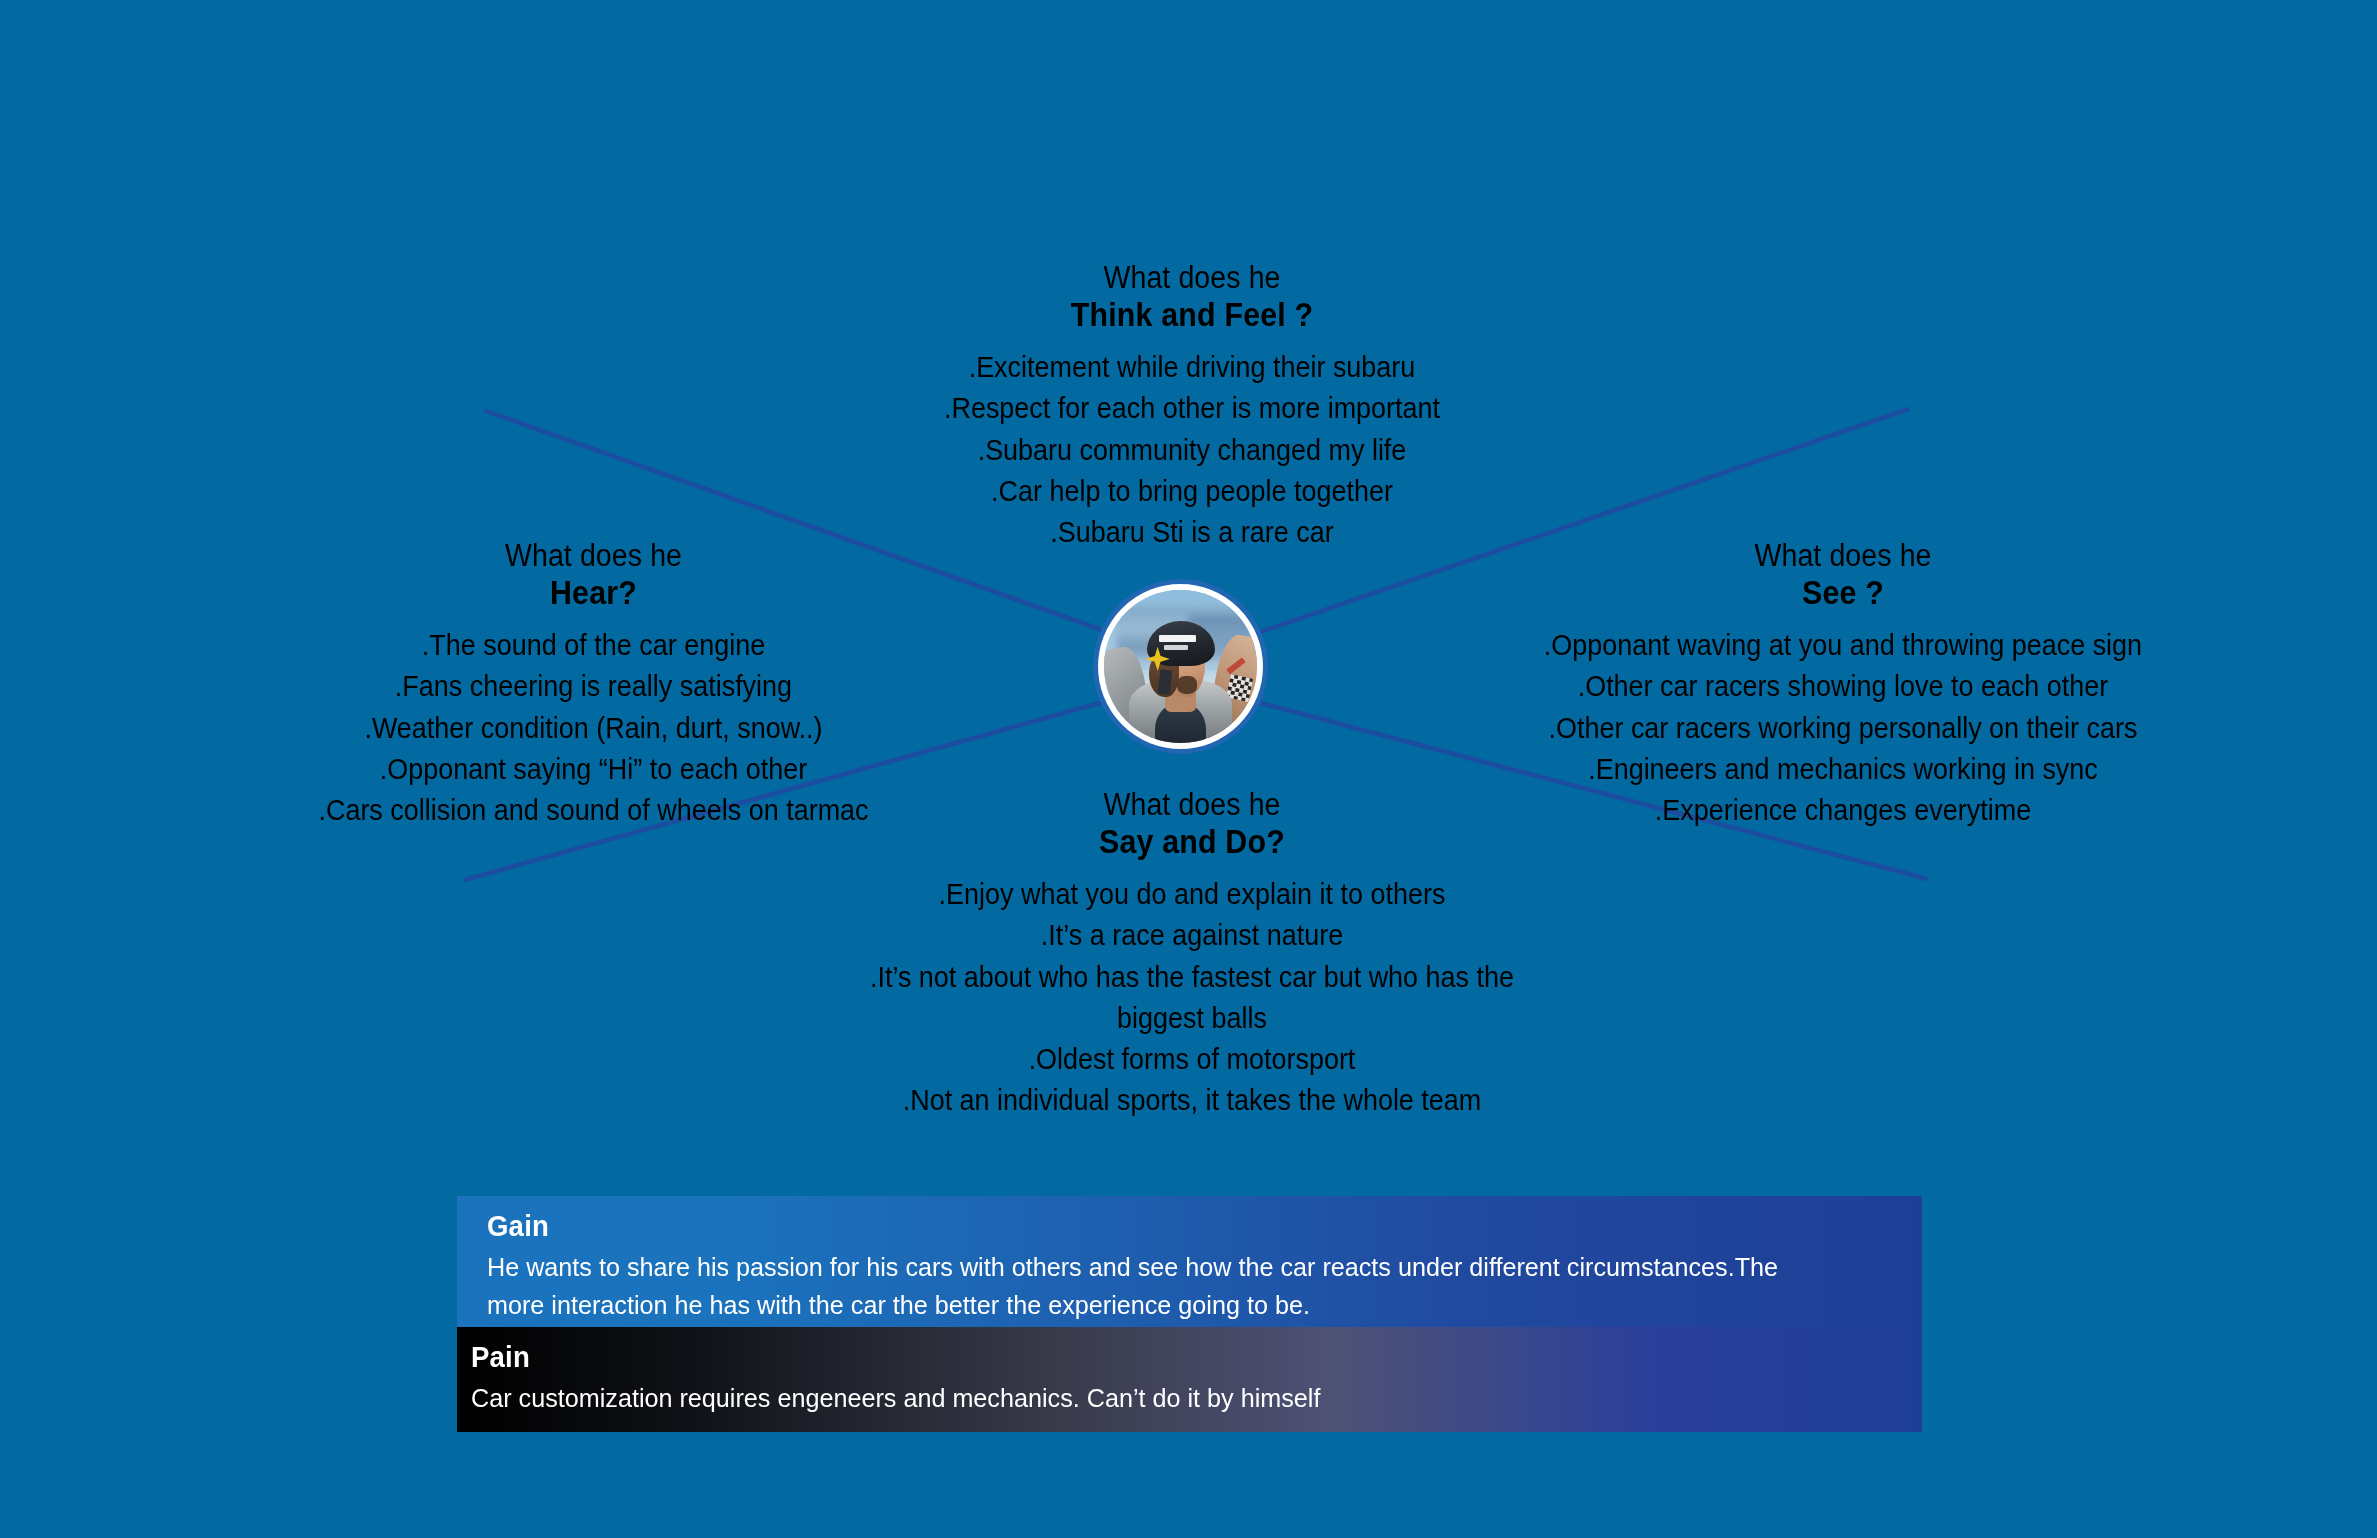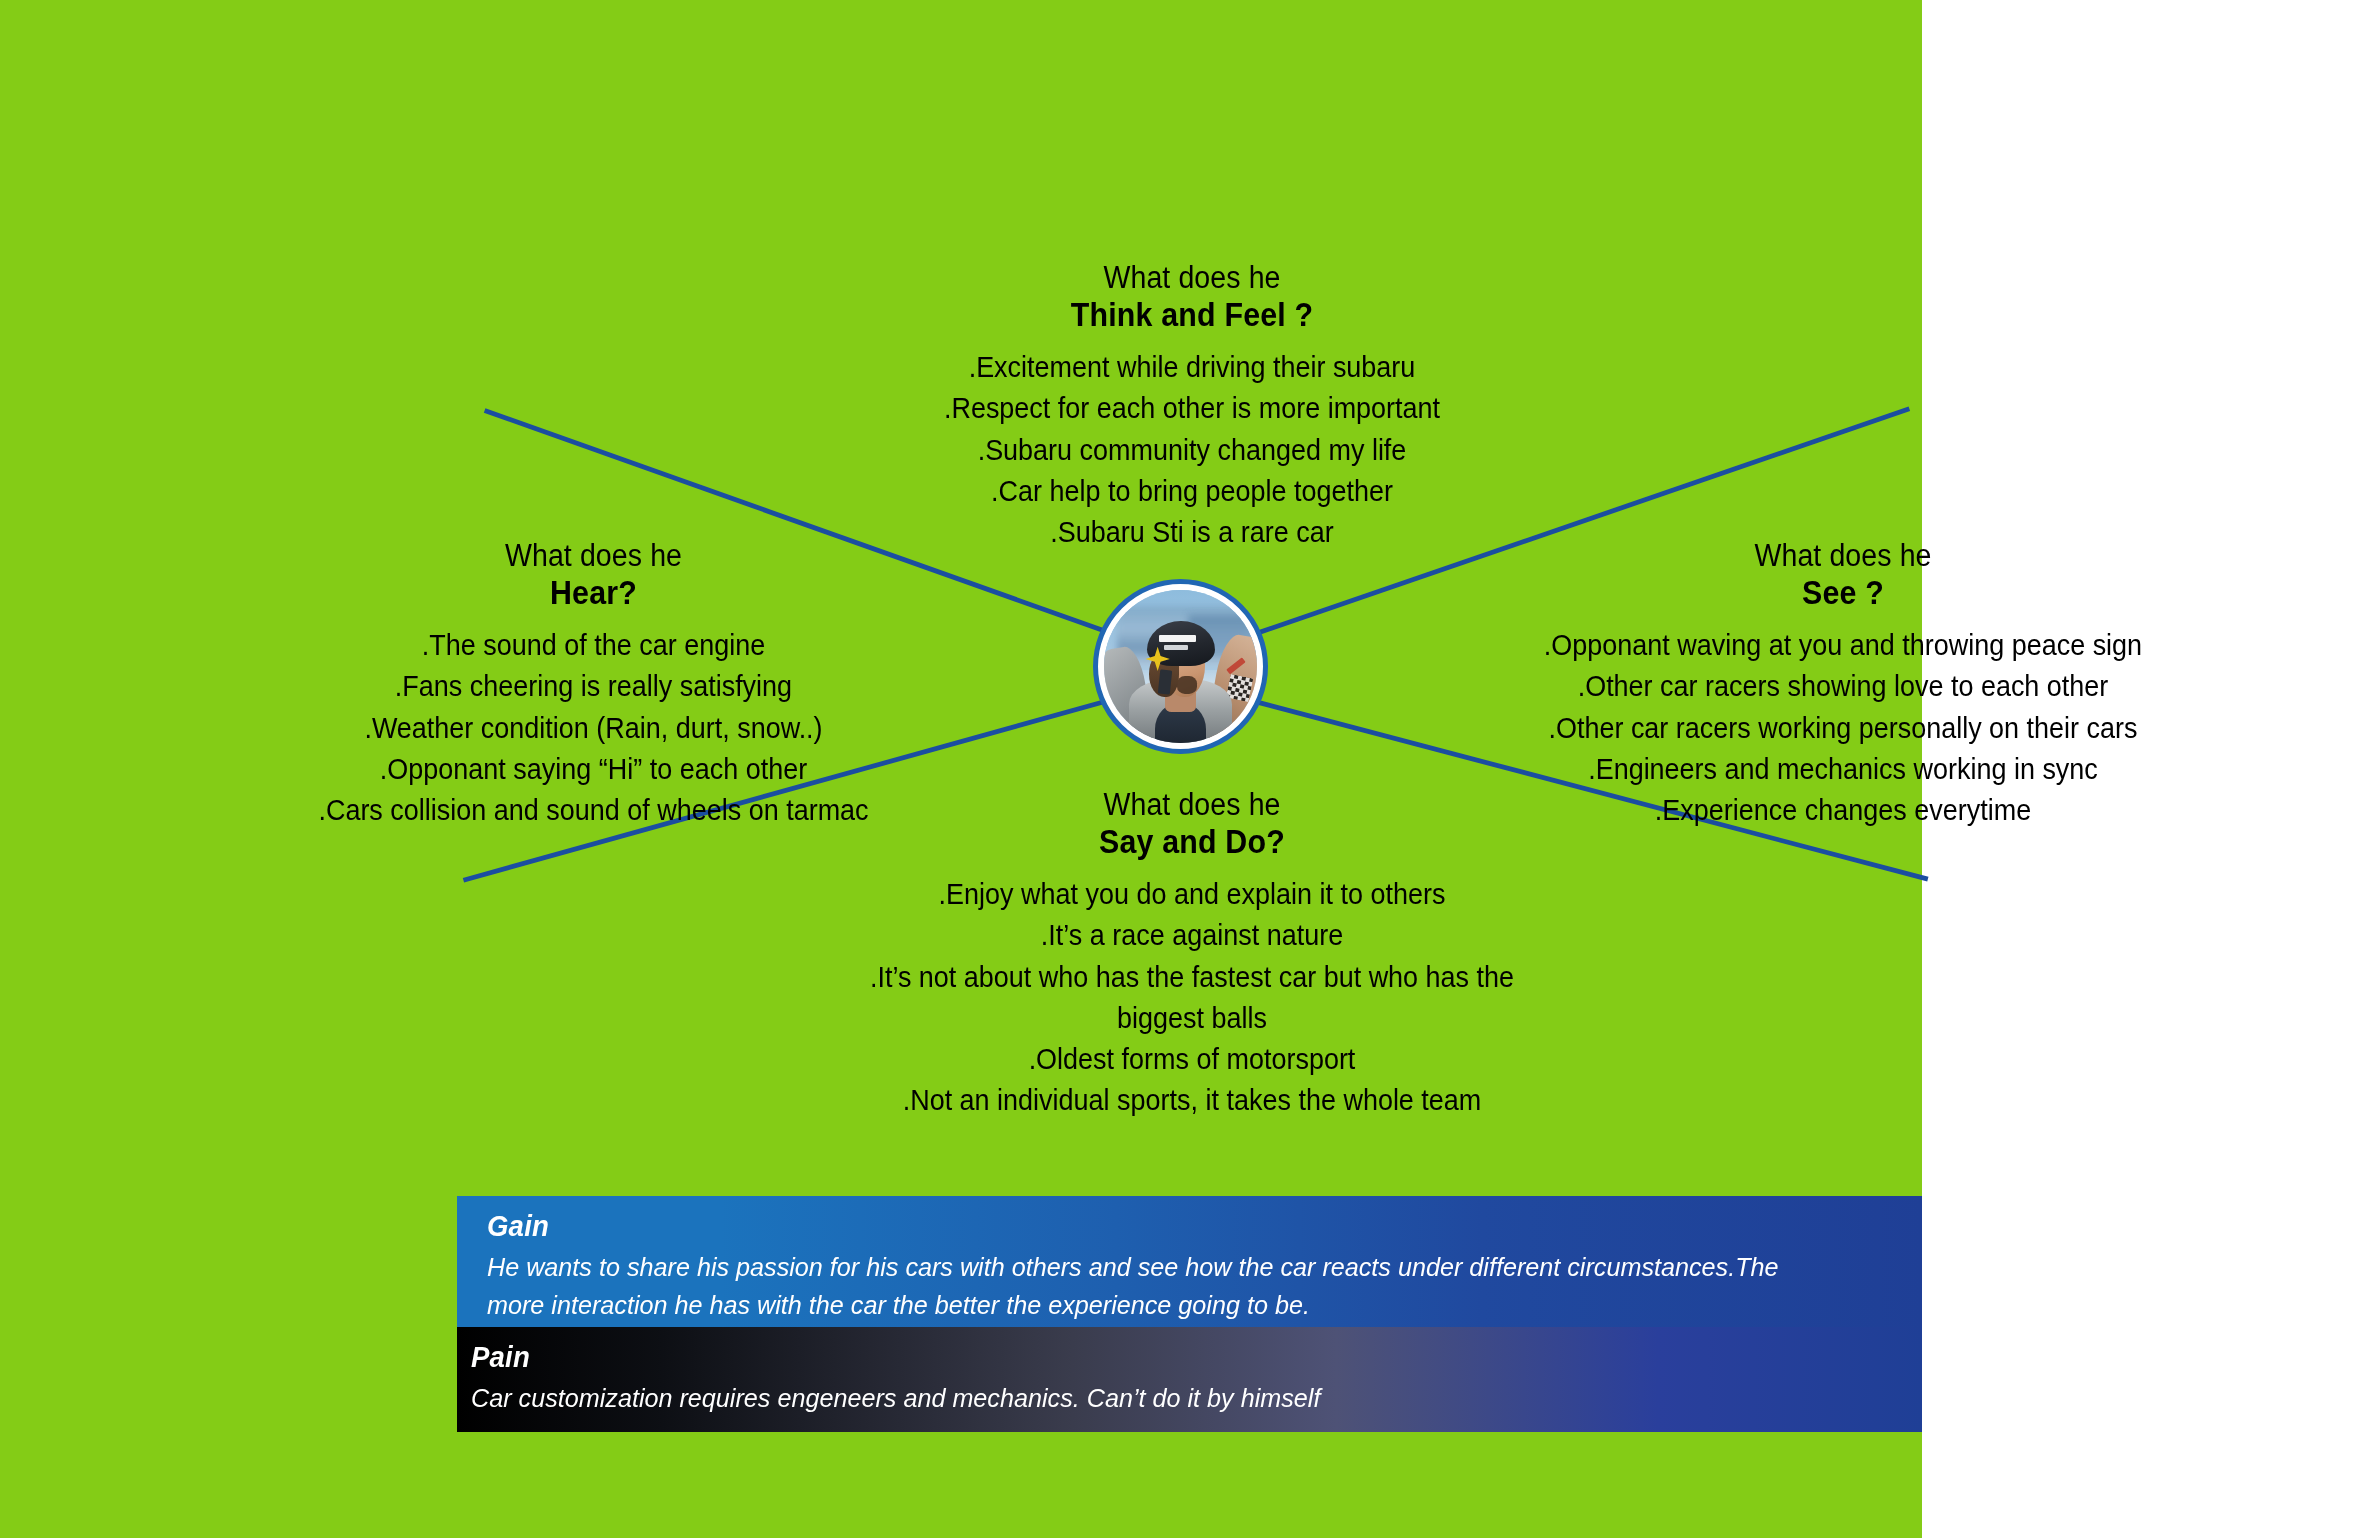--- a/index.html
+++ b/index.html
@@ -12,23 +12,23 @@
     height: 1538px;
     position: relative;
     overflow: hidden;
     font-family: "Liberation Sans", sans-serif;
     color: #000000;
   }
 
   #canvas {
     position: absolute;
     left: 0; top: 0;
-    width: 1922px;
+    width: 2377px;
     height: 1538px;
-    background: #84cc16;
+    background: #0369a1;
   }
 
   
   #cross-lines {
     position: absolute;
     left: 0; top: 0;
     width: 2377px;
     height: 1538px;
     pointer-events: none;
   }
@@ -144,21 +144,20 @@
   #avatar-photo .chinstrap{ position:absolute; left:36%; top:52%; width:8%; height:16%;
                             background:#2a2f36; border-radius:1.6px; transform: rotate(6deg); }
 
   
   #banner {
     position: absolute;
     left: 457px;
     top: 1196px;
     width: 1465px;
     height: 237px;
-    font-style: italic;
   }
   .band {
     box-sizing: border-box;
     padding: 13.8px 30px 11.7px 30px;
     color: #ffffff;
   }
   #band-gain {
     height: 131px;
     background: linear-gradient(90deg, #1B73BD 0%, #1B73BD 18%, #1E5FAF 45%, #20499F 70%, #1F3F96 100%);
   }

